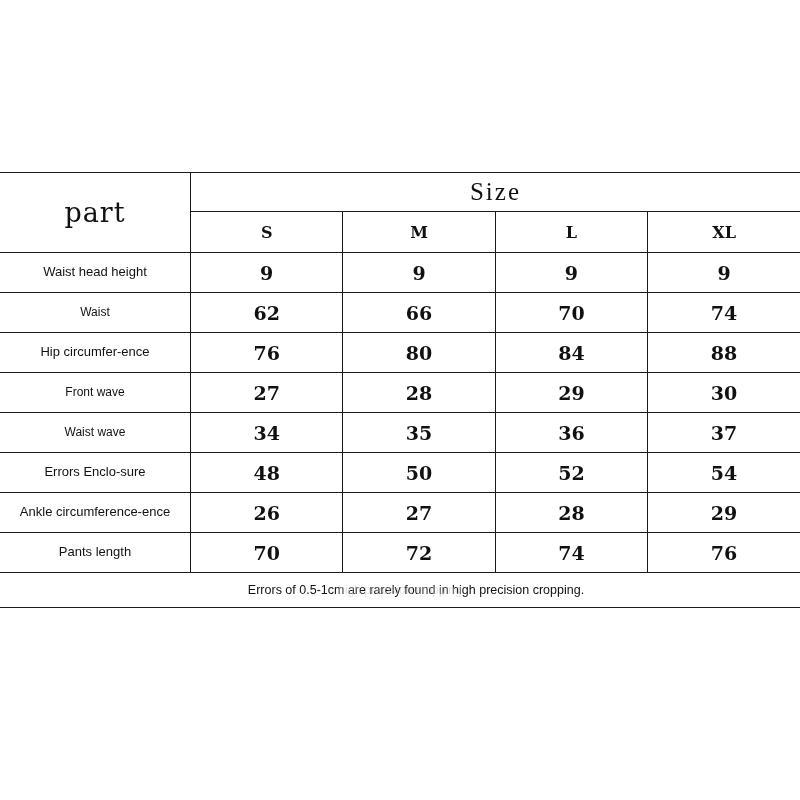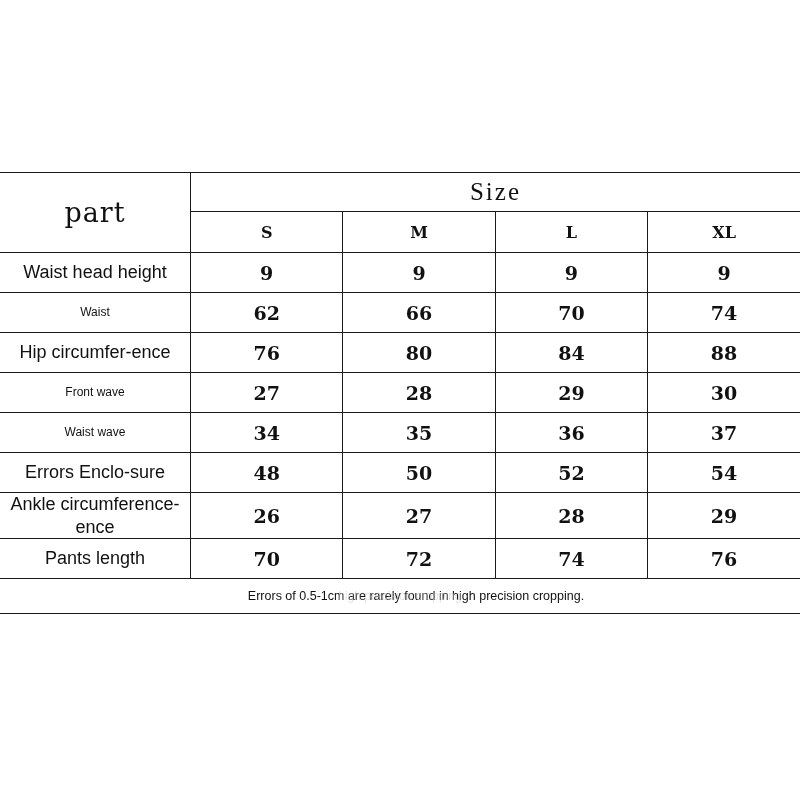--- a/index.html
+++ b/index.html
@@ -77,21 +77,21 @@
   .sizecol-head {
     font-family: "DejaVu Serif", "Liberation Serif", serif;
     font-size: 16px;
     font-weight: 700;
     height: 40px;
   }
 
   
   .row-label {
     font-family: "Liberation Sans", sans-serif;
-    font-size: 18px;
+    font-size: 13px;
     font-weight: 400;
     text-align: center;
     color: #1a1a1a;
     line-height: 1.25;
     padding: 4px 8px;
   }
 
   .row-label.big {
     font-size: 12px;
   }

